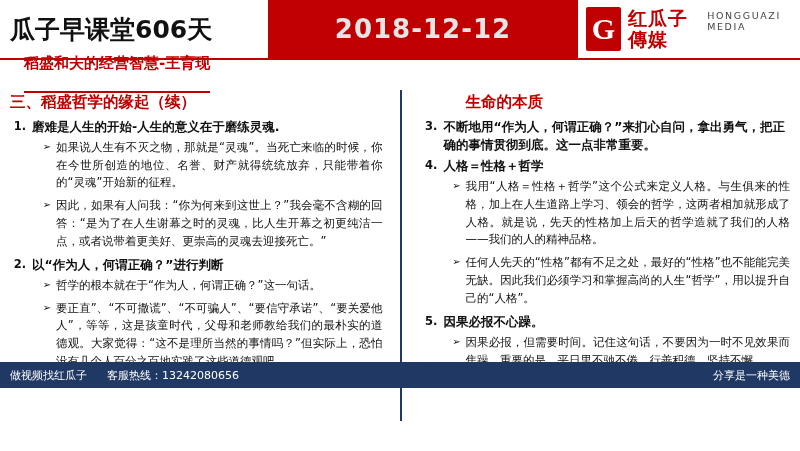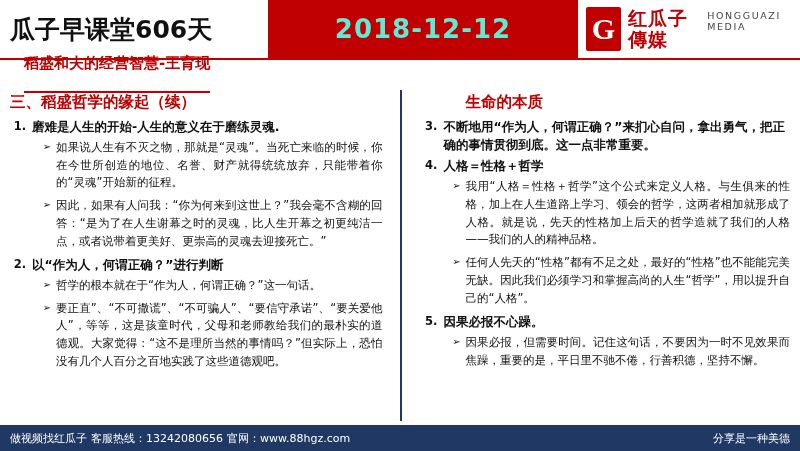--- a/index.html
+++ b/index.html
@@ -4,21 +4,21 @@
 <style>
   html,body{margin:0;padding:0;}
   body{
     width:800px;height:451px;
     background:#ffffff;
     font-family:"DejaVu Sans","Liberation Sans",sans-serif;
     overflow:hidden;
   }
   .slide{
     position:relative;
-    width:800px;height:451px;
+    width:800px;height:388px;
     box-sizing:border-box;
     background:#fff;
   }
   
   .header{
     position:relative;
     height:58px;
     background:#ffffff;
     display:flex;
     align-items:stretch;
@@ -35,21 +35,21 @@
     color:#111111;
     letter-spacing:0px;
     line-height:1;
   }
   .header-mid{
     flex:1;
     background:#c00000;
     display:flex;align-items:center;justify-content:center;
   }
   .header-date{
-    color:#5eead4;
+    color:#e5e5e5;
     font-size:26px;
     font-weight:bold;
     letter-spacing:1px;
   }
   .header-right{
     width:222px;
     background:#ffffff;
     display:flex;align-items:center;
     padding-left:8px;
     box-sizing:border-box;
@@ -182,21 +182,21 @@
     position:absolute;
     left:0;right:0;bottom:0;
     height:26px;
     background:#1f3864;
     color:#ffffff;
     display:flex;align-items:center;
     font-size:11px;
     padding:0 10px;
     box-sizing:border-box;
   }
-  .footer-left{display:flex;align-items:center;gap:4px;}
+  .footer-left{display:flex;align-items:center;gap:20px;}
   .footer-spacer{flex:1;}
   .footer-right{font-size:11px;}
 </style>
 </head>
 <body>
 
 <div class="slide">
 
   <div class="header">
     <div class="header-left">
@@ -281,19 +281,18 @@
         <div class="sub-bullet">➢</div>
         <div class="sub-text">因果必报，但需要时间。记住这句话，不要因为一时不见效果而焦躁，重要的是，平日里不驰不倦，行善积德，坚持不懈。</div>
       </div>
     </div>
   </div>
 
   <div class="footer">
     <div class="footer-left">
       <span>做视频找红瓜子</span>
       <span>客服热线：13242080656</span>
-      <span>官网：www.88hgz.com</span>
     </div>
     <div class="footer-spacer"></div>
     <div class="footer-right">分享是一种美德</div>
   </div>
 
 </div>
 
 </body></html>

